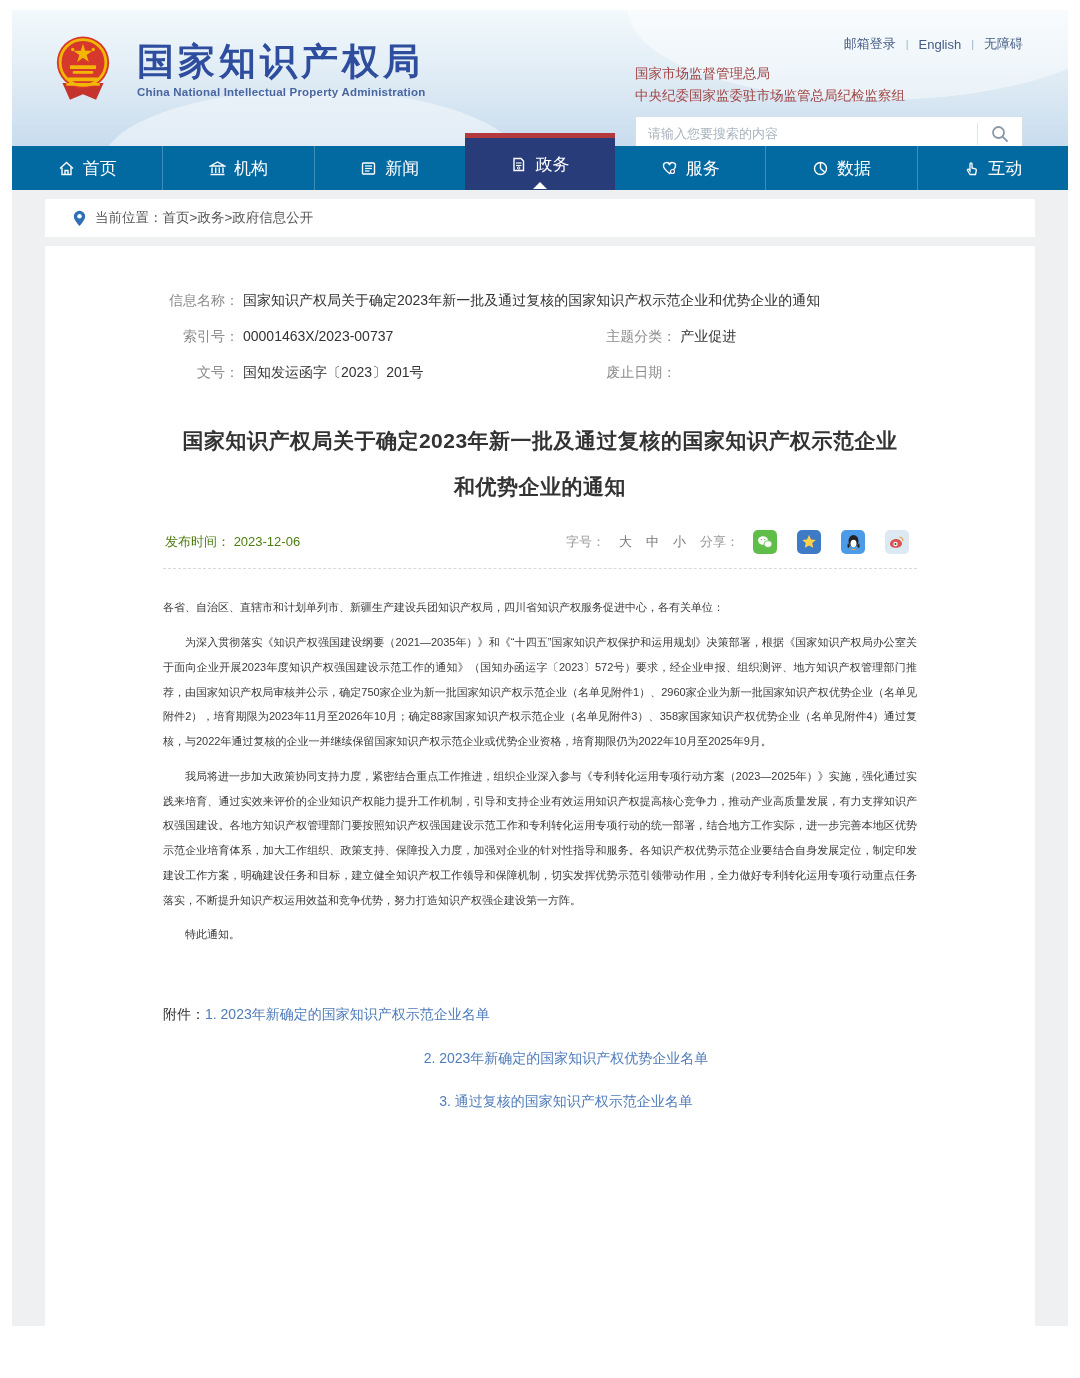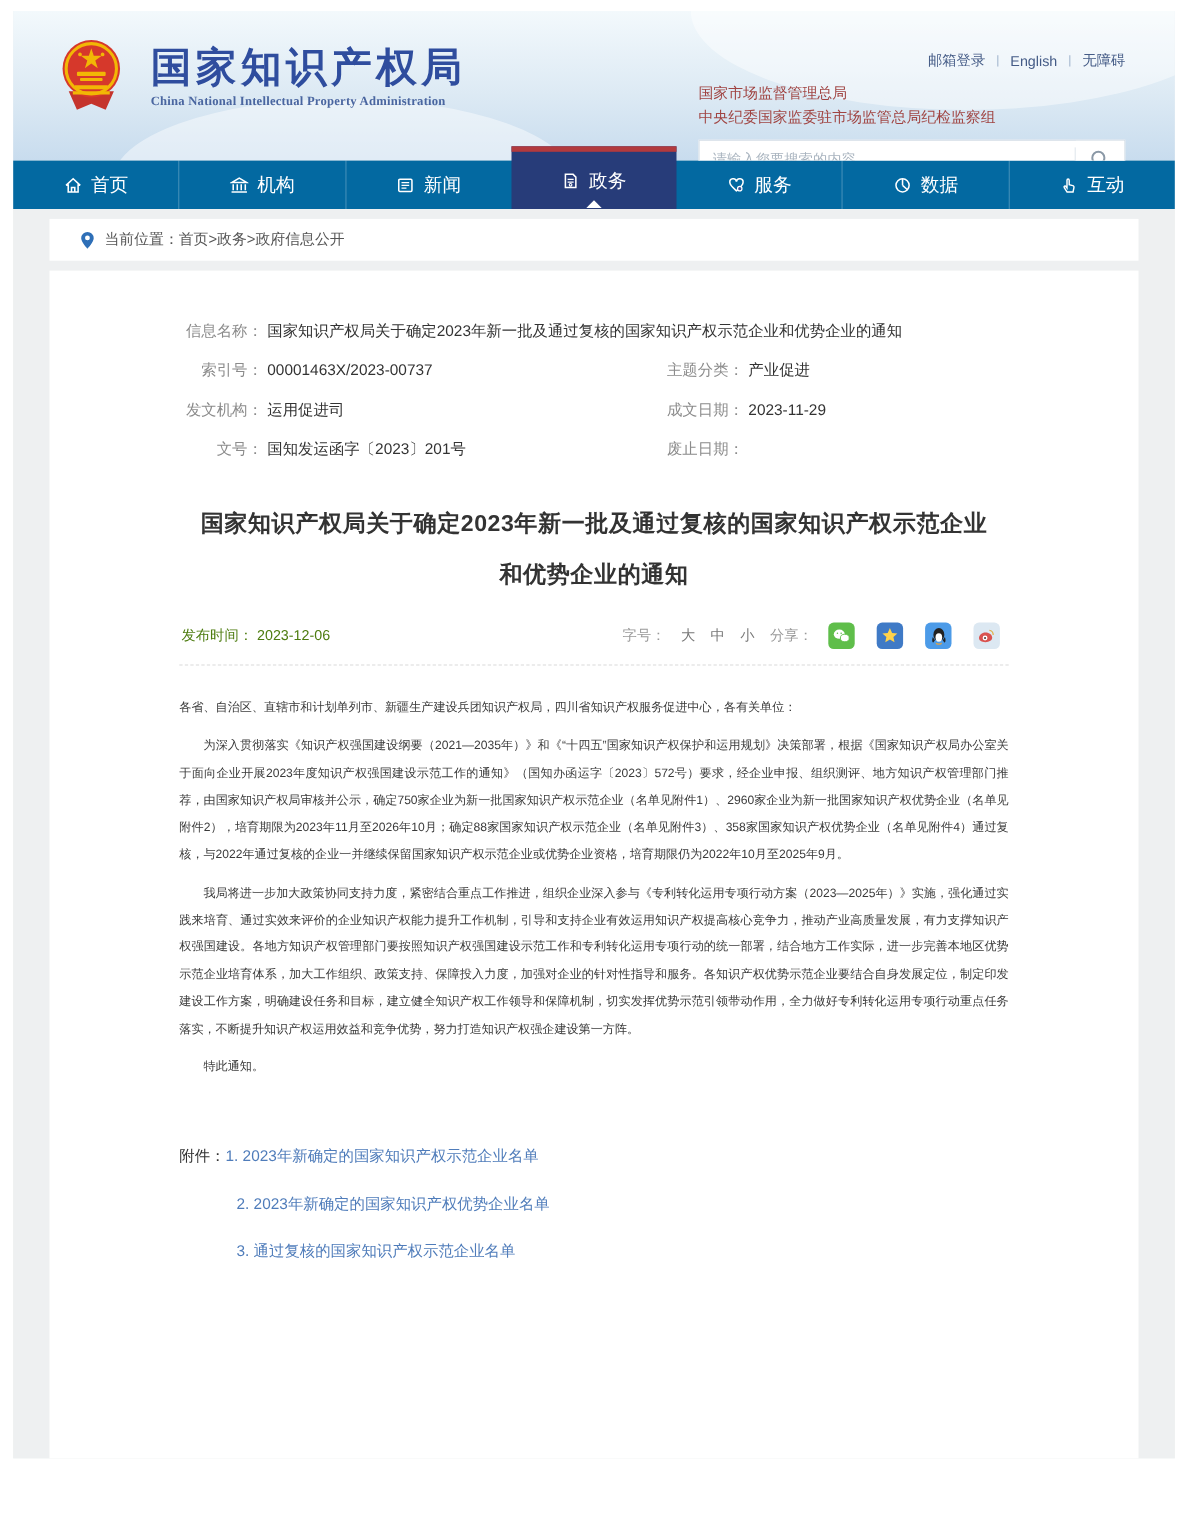--- a/index.html
+++ b/index.html
@@ -19,22 +19,22 @@
     position:relative;
     overflow:hidden;
   }
   .cloud1,.cloud2{position:absolute;border-radius:50%;background:rgba(255,255,255,.45);}
   .cloud1{width:420px;height:150px;left:90px;top:80px;}
   .cloud2{width:500px;height:180px;right:-60px;top:-90px;}
   .logo-wrap { position:absolute; left:43px; top:24px; display:flex; align-items:center; z-index:2;}
   .emblem { width:56px; height:72px; }
   .logo-text { margin-left:26px; }
   .logo-title { font-size:37px; font-weight:bold; color:#2f4d9e; letter-spacing:4px; line-height:1.1;}
-  .logo-sub { font-size:11.5px; font-weight:bold; color:#4a66a0; margin-top:4px; letter-spacing:.2px;font-family:Liberation Serif, serif;}
-  .header-right { position:absolute; right:45px; top:36px; width:370px; z-index:2;}
+  .logo-sub { font-size:11.5px; font-weight:bold; color:#4a66a0; margin-top:4px; letter-spacing:.2px;}
+  .header-right { position:absolute; right:45px; top:25px; width:370px; z-index:2;}
   .top-links { display:flex; justify-content:flex-end; gap:10px; font-size:13px; color:#445b86; align-items:center;}
   .top-links .tl { cursor:pointer; }
   .top-links .sep { color:#9fb3cc; font-size:11px; }
   .related-links { margin-top:10px; font-size:13.5px; color:#a04442; line-height:1.65; margin-left:-18px;}
   .related-links div { cursor:pointer; }
   .search-box {
     margin-top:8px; margin-left:-18px; height:36px; background:#fff;
     border:1px solid #d6dfe8; display:flex; align-items:center; width:388px;
   }
   .search-box input {
@@ -106,21 +106,21 @@
   .sicon.weibo { background:#dce8f2; }
 
   .article-body { padding-top:26px; font-size:11px; line-height:2.25; color:#3a3a3a; text-align:justify; }
   .article-body p { margin-bottom:10px; }
   .article-body p.indent { text-indent:2em; }
 
   .attachments { margin-top:46px; font-size:14px; line-height:3.1; }
   .att-row { display:flex;text-align:right; }
   .att-label { color:#333; white-space:nowrap; }
   .att-link { color:#4f7cba; cursor:pointer; text-decoration:none; display:block; }
-  .att-indent { padding-left:52px; }
+  .att-indent { padding-left:52px;text-align:center; }
 </style>
 </head>
 <body>
 
 <div class="page">
 
   <div class="site-header">
     <div class="cloud2"></div>
     <div class="cloud1"></div>
 
@@ -255,30 +255,20 @@
           <span class="val">国家知识产权局关于确定2023年新一批及通过复核的国家知识产权示范企业和优势企业的通知</span>
         </div>
         <div class="info-cols">
           <div class="col-l">
             <span class="lab">索引号：</span>
             <span class="val">00001463X/2023-00737</span>
           </div>
           <div class="col-r">
             <span class="lab">主题分类：</span>
             <span class="val">产业促进</span>
-          </div>
-        </div>
-        <div class="info-cols">
-          <div class="col-l">
-            <span class="lab">发文机构：</span>
-            <span class="val">运用促进司</span>
-          </div>
-          <div class="col-r">
-            <span class="lab">成文日期：</span>
-            <span class="val">2023-11-29</span>
           </div>
         </div>
         <div class="info-cols">
           <div class="col-l">
             <span class="lab">文号：</span>
             <span class="val">国知发运函字〔2023〕201号</span>
           </div>
           <div class="col-r">
             <span class="lab">废止日期：</span>
             <span class="val"></span>

